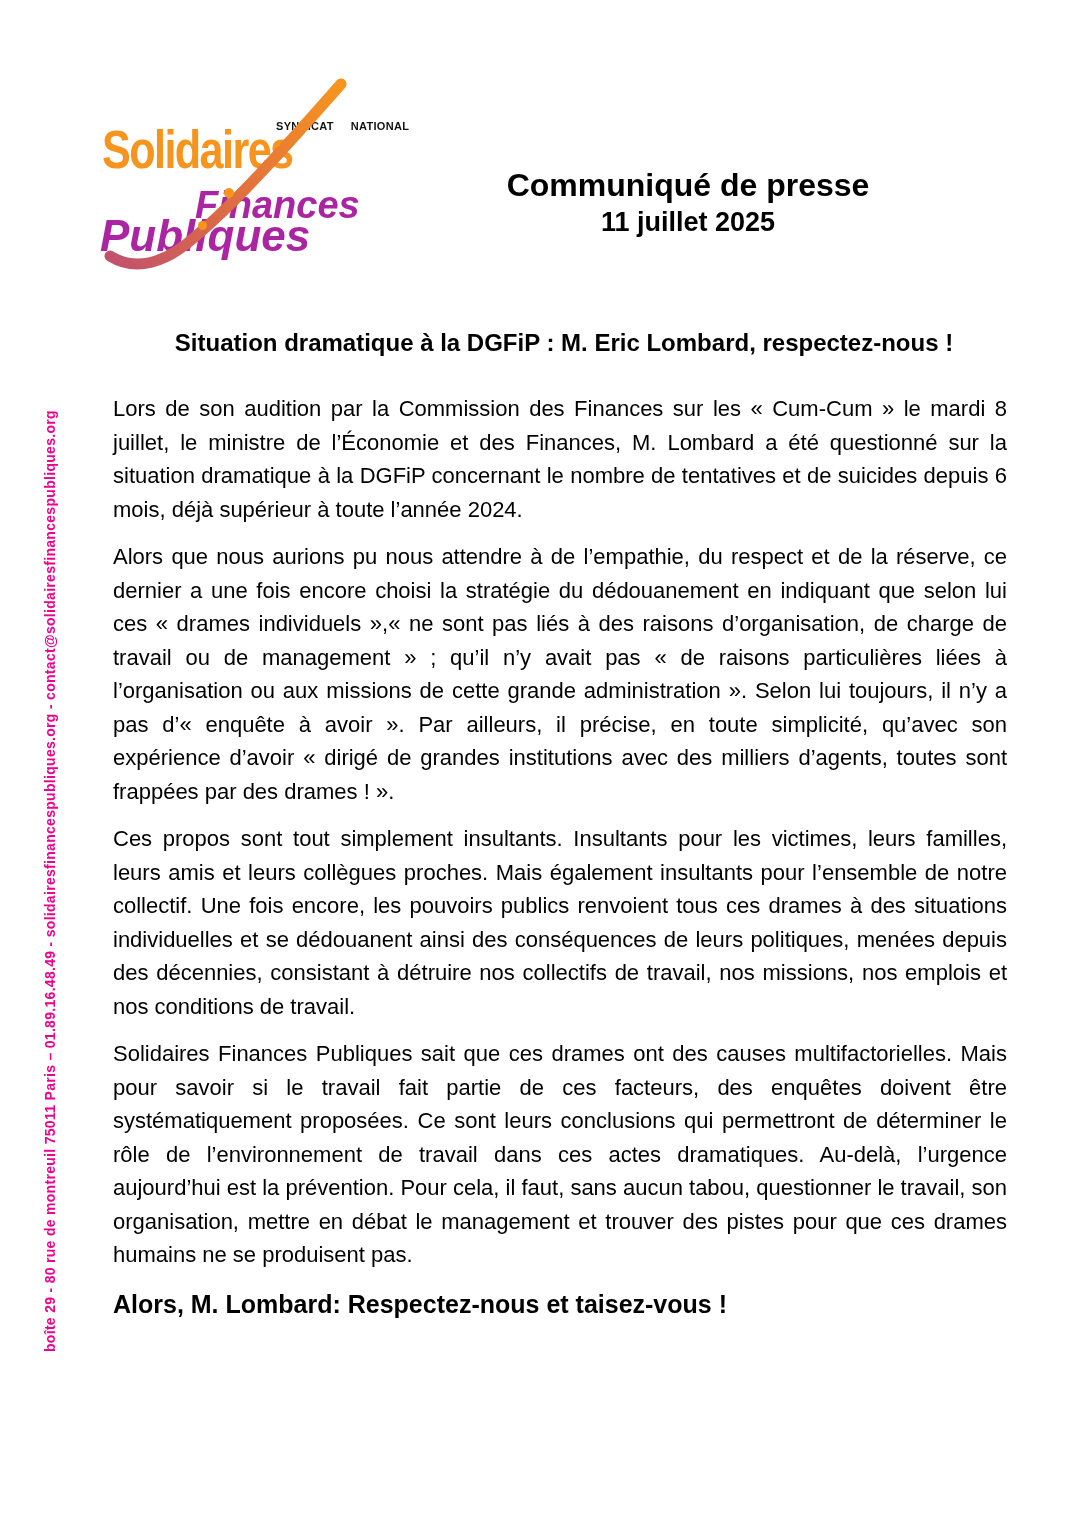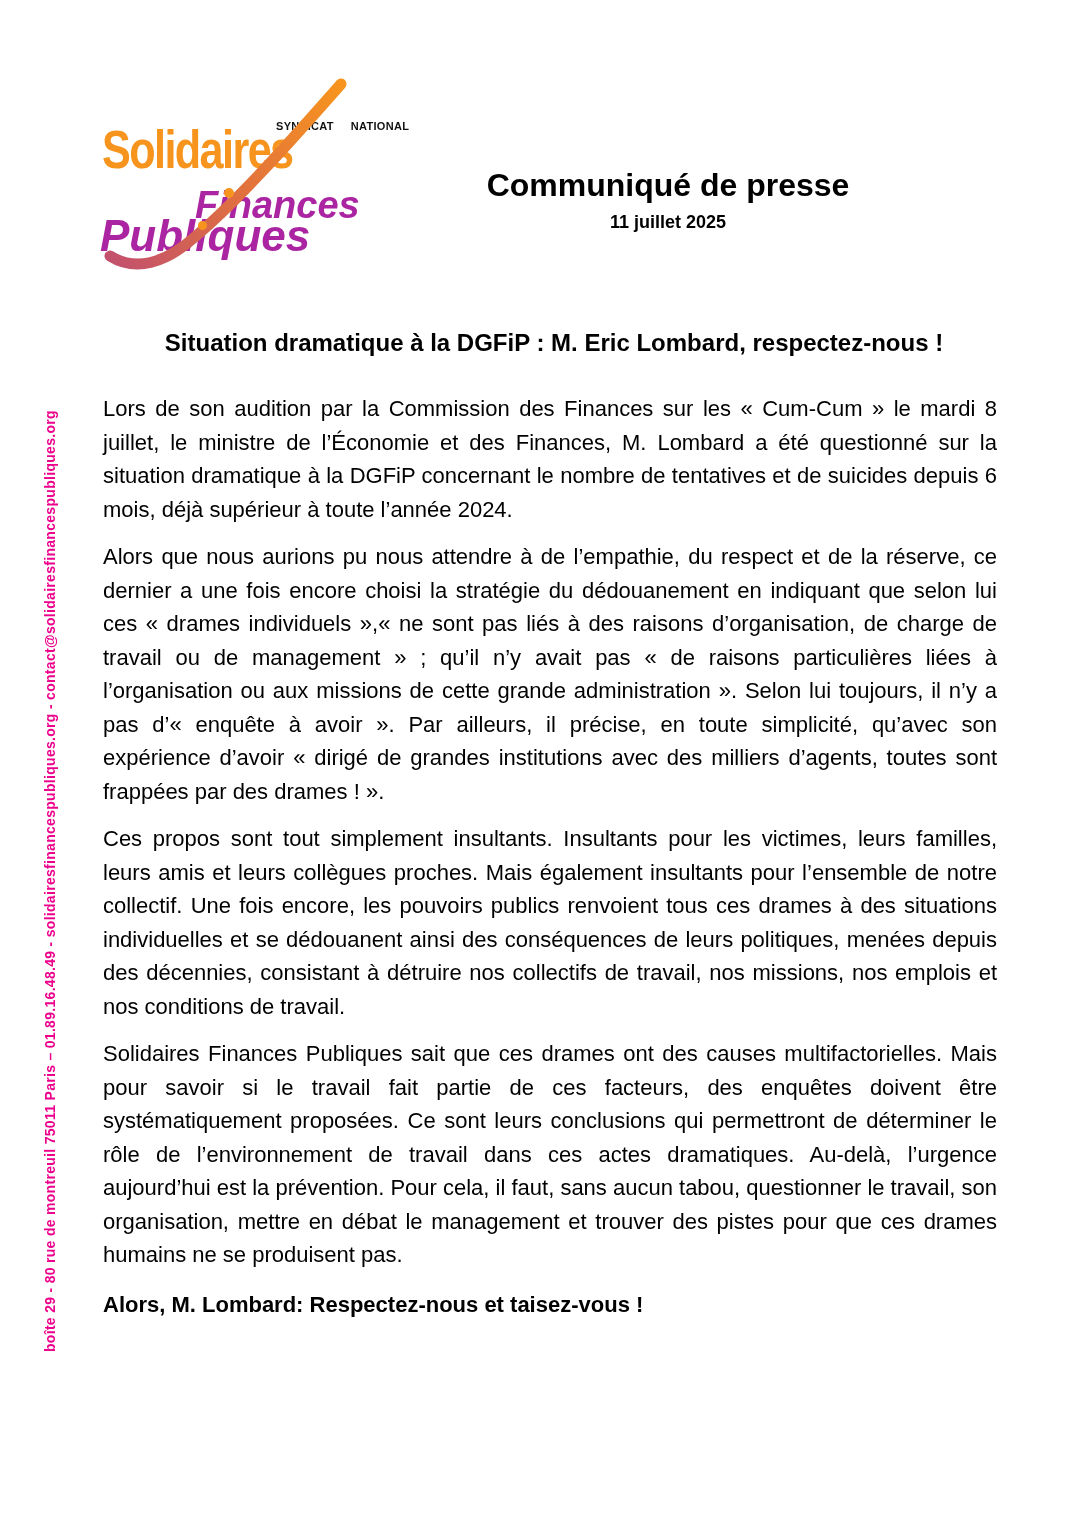--- a/index.html
+++ b/index.html
@@ -100,50 +100,50 @@
     background: #F7941E;
     z-index: 4;
   }
   .dot-finances-i { left: 126px; top: 88px; width: 10px; height: 10px; }
   .dot-publiques-i { left: 100px; top: 121px; width: 9px; height: 9px; }
 
   
   .titleblock {
     position: absolute;
     top: 166px;
-    left: 448px;
+    left: 468px;
     width: 440px;
     text-align: center;
   }
   .doc-title { font-size: 32px; font-weight: bold; line-height: 38px; }
-  .doc-date  { font-size: 18px; font-weight: bold; line-height: 30px; margin-top: 3px; }
+  .doc-date  { font-size: 27px; font-weight: bold; line-height: 30px; margin-top: 3px; }
 
   
   .content {
     position: absolute;
-    left: 103px;
+    left: 113px;
     top: 328px;
     width: 902px;
   }
   .headline {
     font-size: 24px;
     font-weight: bold;
     text-align: center;
     white-space: nowrap;
     margin: 0 0 34px 0;
     line-height: 30px;
   }
   .paragraphs p {
     font-size: 22px;
     line-height: 33.5px;
     text-align: justify;
     margin: 0 8px 14px 0;
   }
   .closing {
-    font-size: 22px;
+    font-size: 25px;
     font-weight: bold;
     line-height: 33.5px;
     margin-top: 16px;
   }
 </style>
 </head>
 <body>
 
 <div class="page">
 

